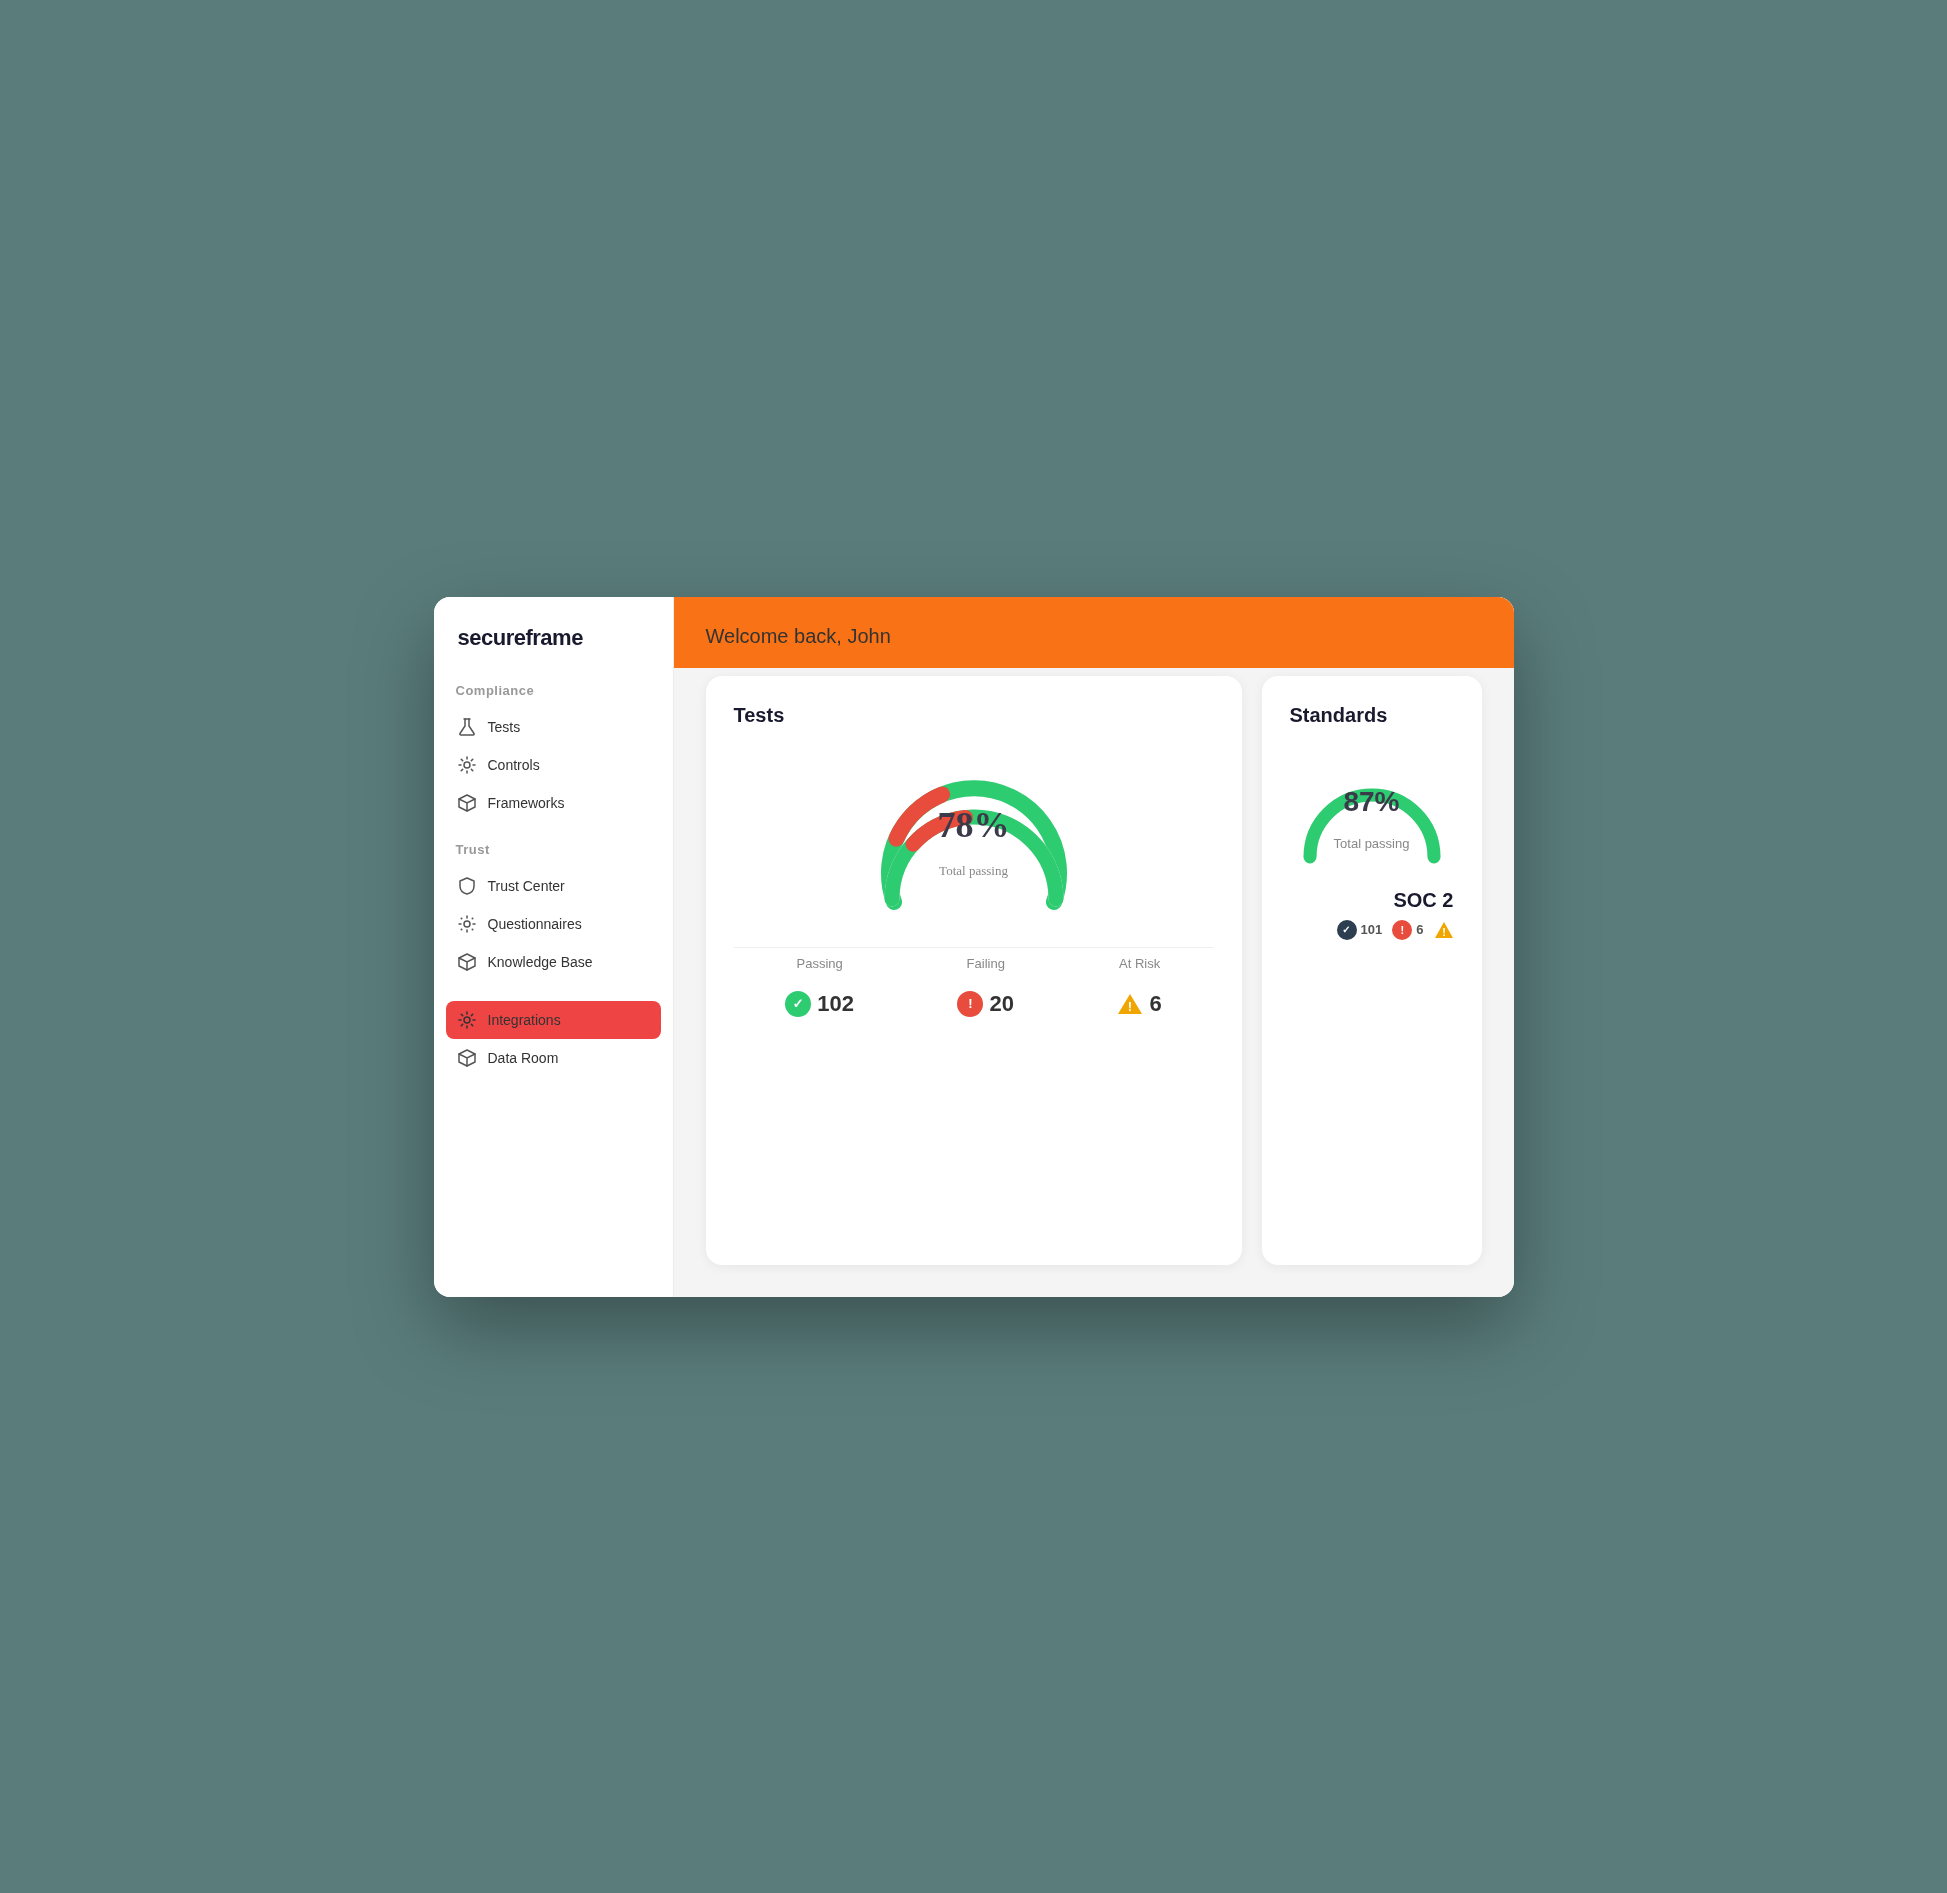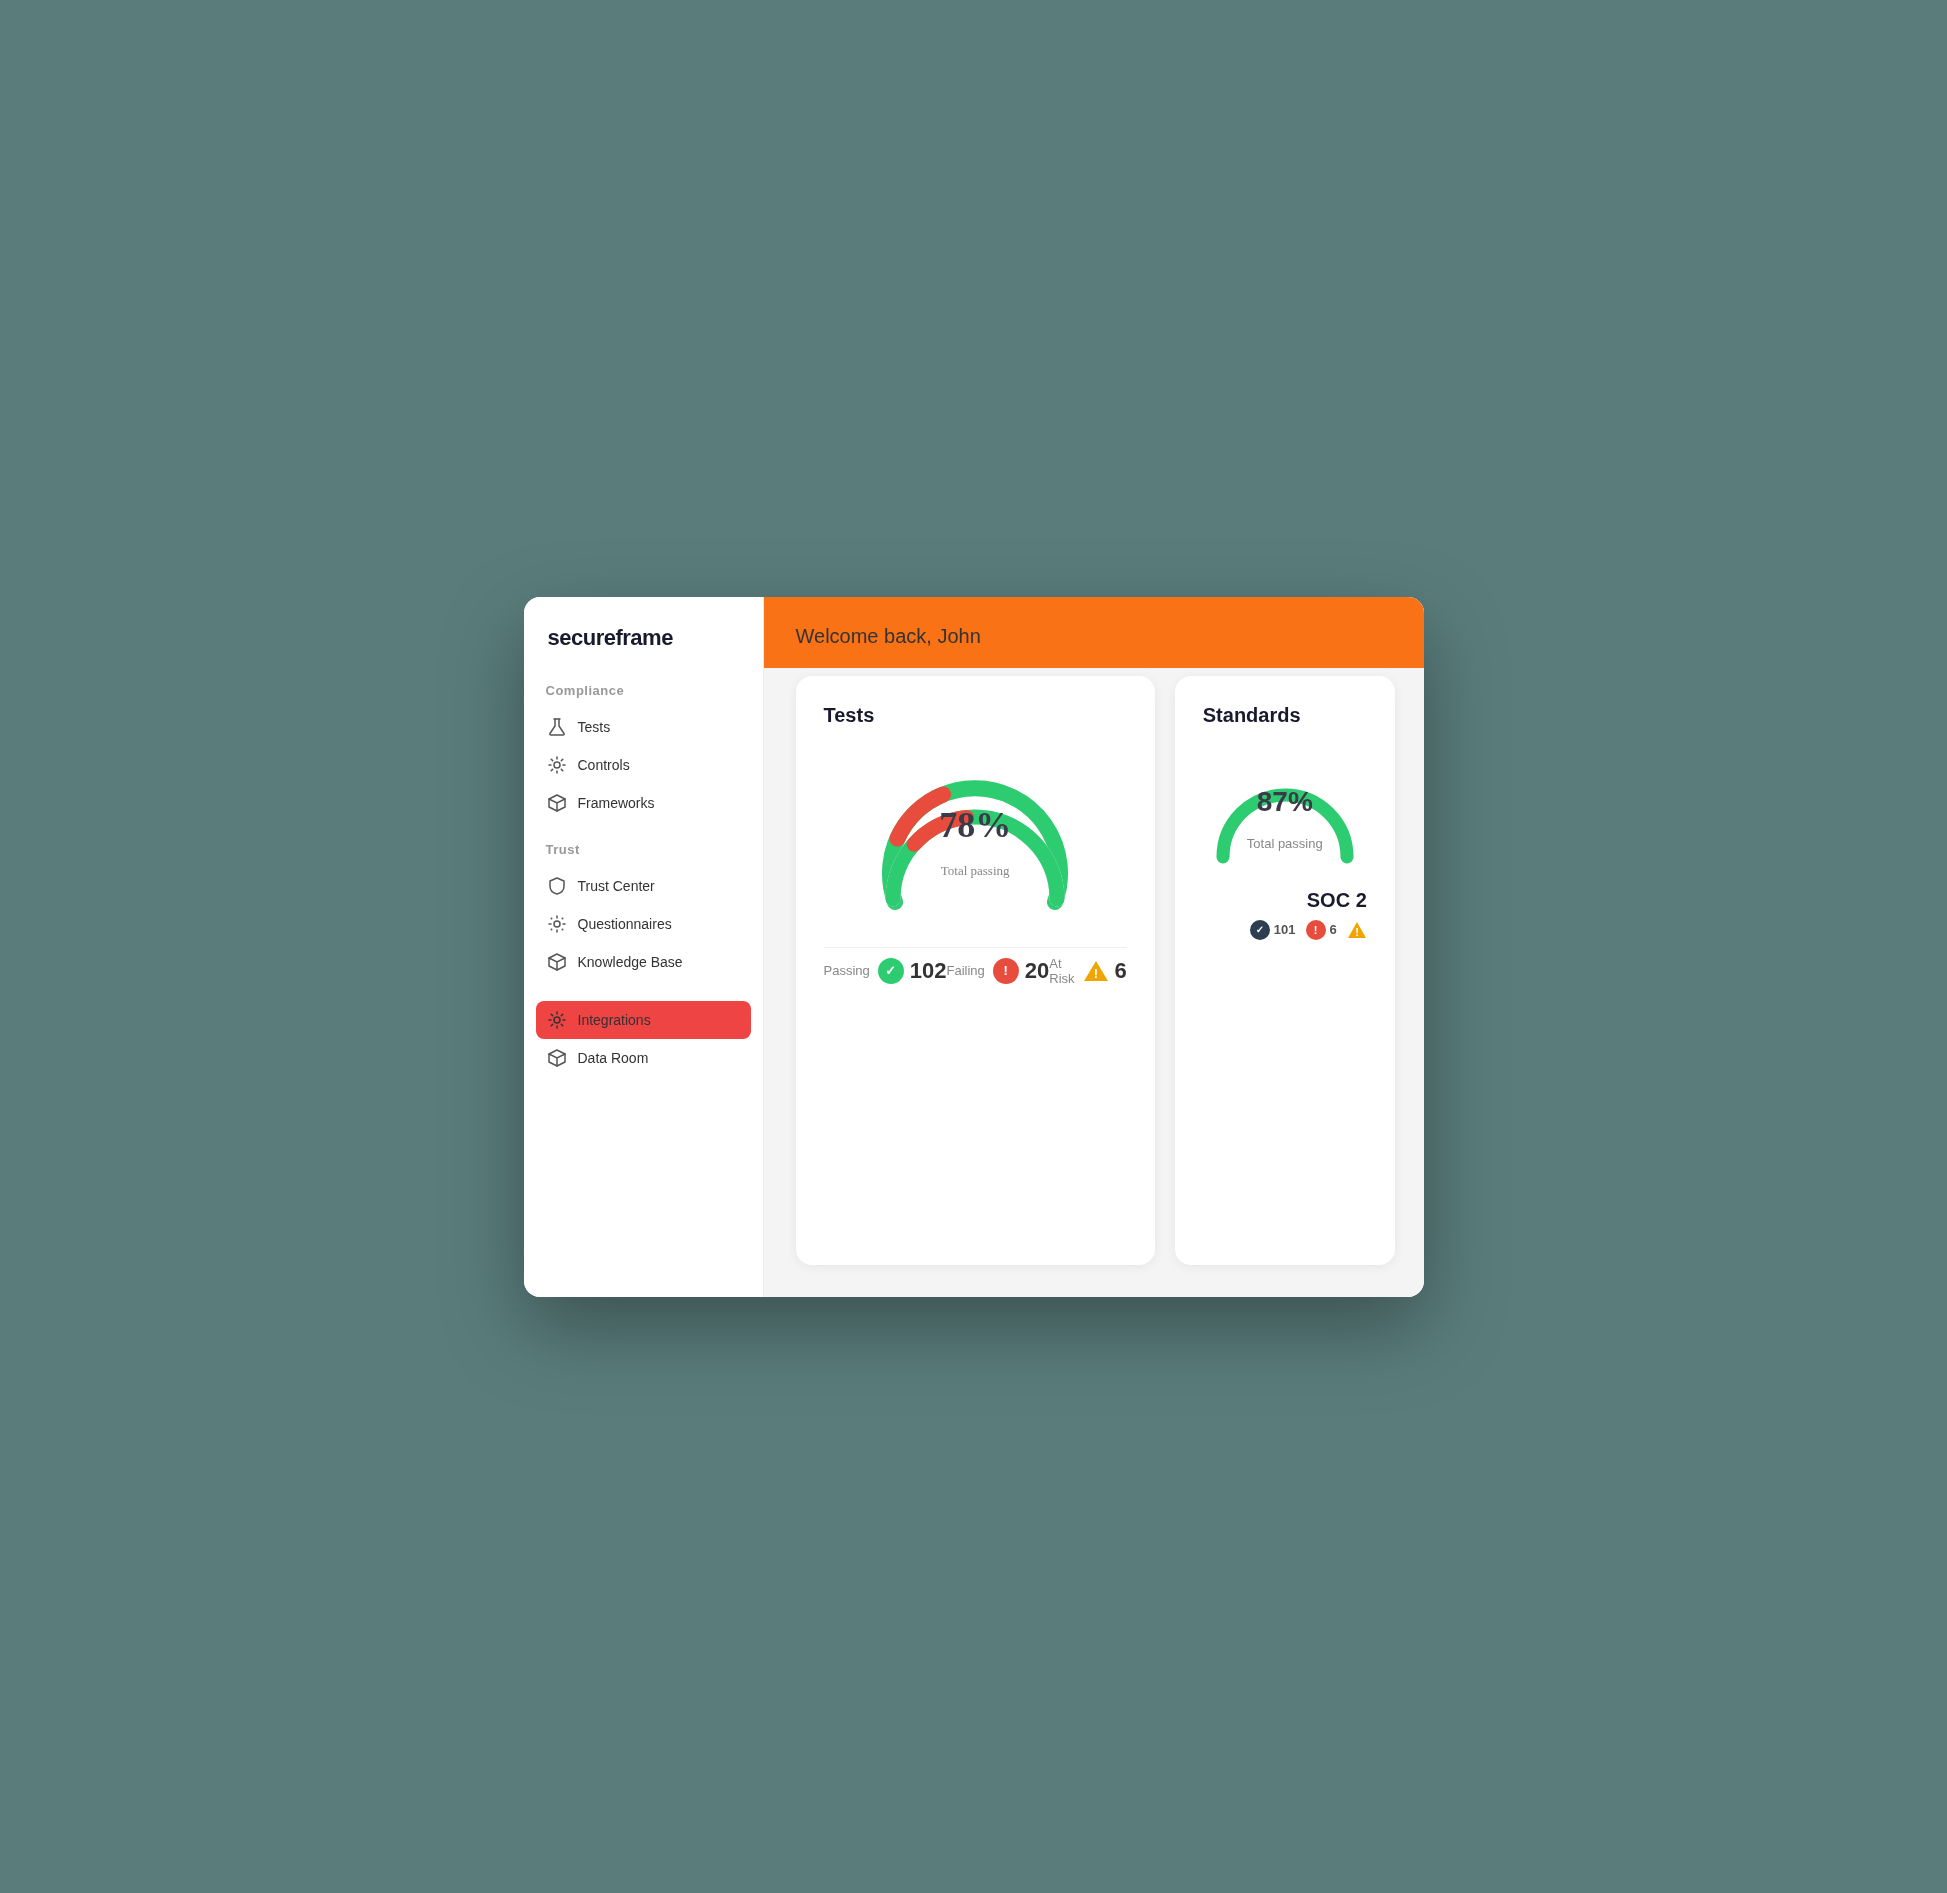--- a/index.html
+++ b/index.html
@@ -9,21 +9,21 @@
       display: flex;
       align-items: center;
       justify-content: center;
       min-height: 100vh;
       font-family: -apple-system, BlinkMacSystemFont, 'Segoe UI', sans-serif;
     }
 
     .window {
       background: #f4f4f4;
       border-radius: 16px;
-      width: 900px;
+      width: 1080px;
       min-height: 700px;
       display: flex;
       overflow: hidden;
       box-shadow: 0 30px 80px rgba(0,0,0,0.35);
     }
 
     
     .sidebar {
       width: 240px;
       min-width: 240px;
@@ -172,23 +172,23 @@
     .stats-row {
       display: flex;
       justify-content: space-around;
       width: 100%;
       padding-top: 8px;
       border-top: 1px solid #f0f0f0;
     }
 
     .stat-item {
       display: flex;
-      flex-direction: row;
-      align-items: center;
-      gap: 8px;
+      flex-direction: column;
+      align-items: center;
+      gap: 20px;
     }
 
     .stat-label {
       font-size: 13px;
       color: #888;
       font-weight: 400;
     }
 
     .stat-value-row {
       display: flex;

